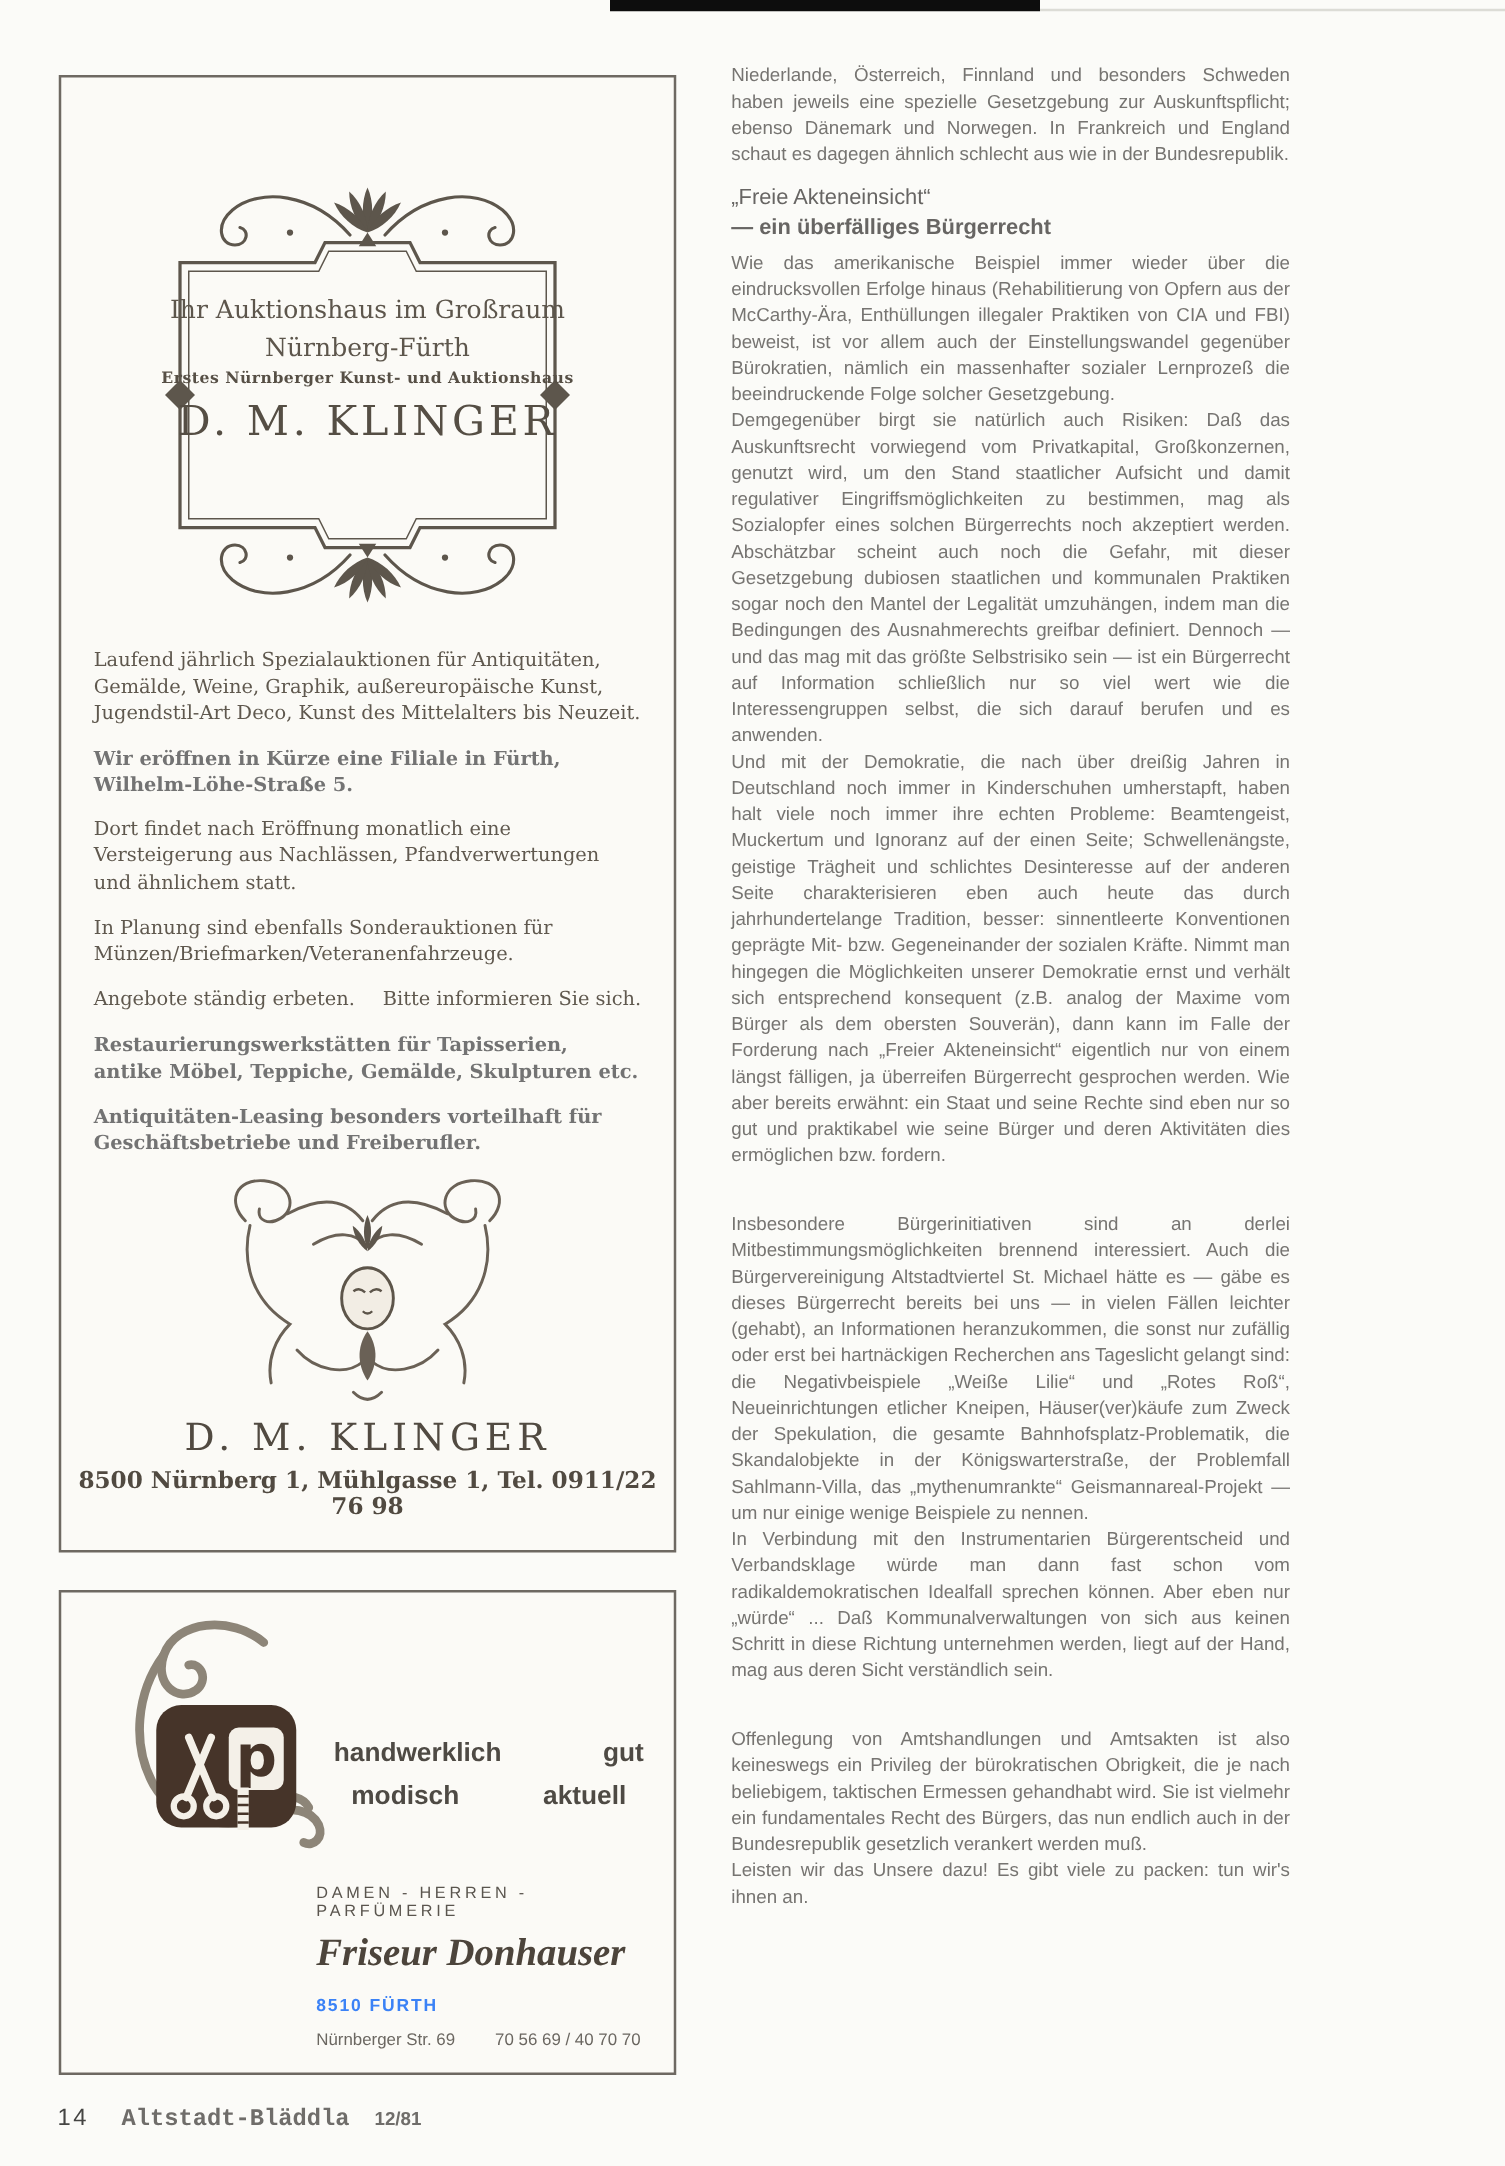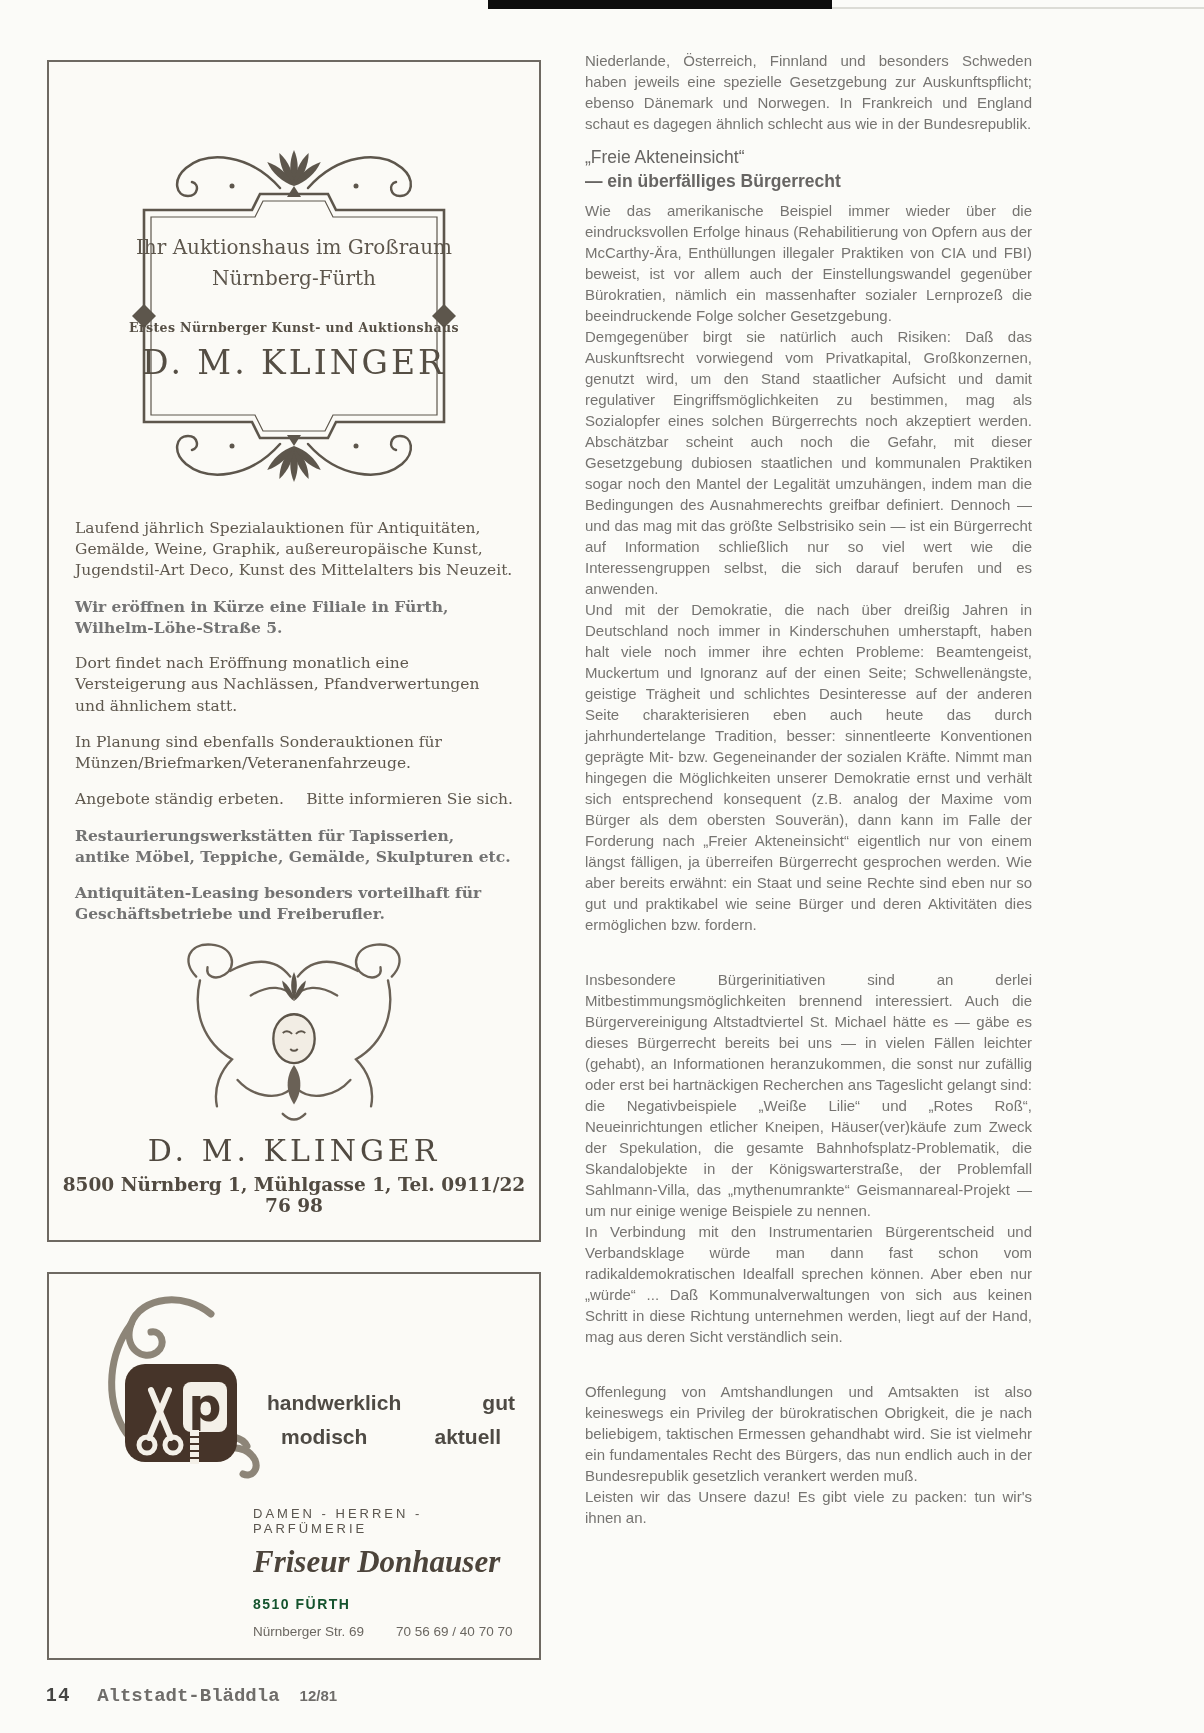--- a/index.html
+++ b/index.html
@@ -15,21 +15,21 @@
   
   .ad-box{position:absolute;left:47px;width:490px;border:2px solid #6e6962;background:#fbfaf6;}
   #klinger-box{top:60px;height:1178px;}
   #donhauser-box{top:1272px;height:384px;}
 
   .klinger-frame{position:relative;width:420px;height:420px;margin:28px auto 0;}
   .klinger-frame svg{position:absolute;left:0;top:0;width:100%;height:100%;}
   .frame-text{position:absolute;left:0;top:0;width:100%;text-align:center;
     font-family:"DejaVu Serif", serif;color:#5d564c;}
   .frame-title{padding-top:142px;font-size:20px;line-height:31px;}
-  .frame-sub{margin-top:26px;font-size:12.5px;font-weight:bold;color:#564f45;letter-spacing:.4px;}
+  .frame-sub{font-size:12.5px;font-weight:bold;color:#564f45;letter-spacing:.4px;}
   .frame-name{margin-top:8px;font-size:33px;letter-spacing:3px;color:#554e44;}
 
   .klinger-copy{padding:8px 26px 0 26px;font-family:"DejaVu Serif", serif;
     font-size:15.5px;line-height:1.36;color:#5f584e;}
   .klinger-copy p{margin:0 0 15px 0;}
   .klinger-copy p.b{font-weight:bold;color:#737373;}
   .offers-row{display:flex;justify-content:space-between;margin:0 0 15px 0;}
 
   .mascaron-wrap{width:256px;height:188px;margin:8px auto 4px;}
   .klinger-footer-name{text-align:center;font-family:"DejaVu Serif", serif;
@@ -40,35 +40,35 @@
   
   .don-logo{position:absolute;left:14px;top:14px;width:230px;height:200px;}
   .don-slogan{position:absolute;right:24px;top:112px;width:248px;
     font-size:21px;font-weight:bold;color:#4e4a44;line-height:34px;}
   .don-slogan .row{display:flex;justify-content:space-between;}
   .don-slogan .row.inset{padding:0 14px;}
   .don-lower{position:absolute;left:204px;top:232px;width:276px;color:#55504a;}
   .don-category{font-size:13px;letter-spacing:3px;color:#5a554e;}
   .don-name{font-family:Liberation Serif, serif;font-style:italic;font-weight:bold;
     font-size:31px;color:#4c443b;margin-top:8px;}
-  .don-city{font-size:14px;font-weight:bold;letter-spacing:1.5px;margin-top:16px;color:#14532d;}
+  .don-city{font-size:14px;font-weight:bold;letter-spacing:1.5px;margin-top:16px;color:#3b82f6;}
   .don-street-row{display:flex;gap:32px;margin-top:12px;font-size:13.5px;color:#6b6761;}
 
   
   .article{position:absolute;left:585px;top:50px;width:447px;
     font-size:15px;line-height:21px;color:#767471;text-align:justify;}
   .article p{margin:0;}
   .article p.gap{margin-top:34px;}
   .article-heading{margin:11px 0 7px 0;text-align:left;color:#676563;}
   .article-heading .h1{font-size:17.5px;line-height:24px;}
   .article-heading .h2{font-size:17.5px;line-height:24px;font-weight:600;}
 
   
   .page-footer{position:absolute;left:46px;top:1684px;display:flex;align-items:baseline;color:#6f6d6a;}
-  .page-num{font-size:19px;color:#454543;letter-spacing:2px;font-weight:bold;}
+  .page-num{font-size:19px;color:#454543;letter-spacing:2px;}
   .mag-title{font-size:19px;font-weight:bold;margin-left:26px;font-family:Liberation Mono, monospace;}
   .mag-issue{font-size:15px;font-weight:bold;margin-left:20px;}
 
   .orn{fill:#5d564c;}
   .orn-stroke{fill:none;stroke:#5d564c;stroke-width:2.5;stroke-linecap:round;}
 </style>
 </head>
 <body>
 
 <div class="scan-bar"></div>

